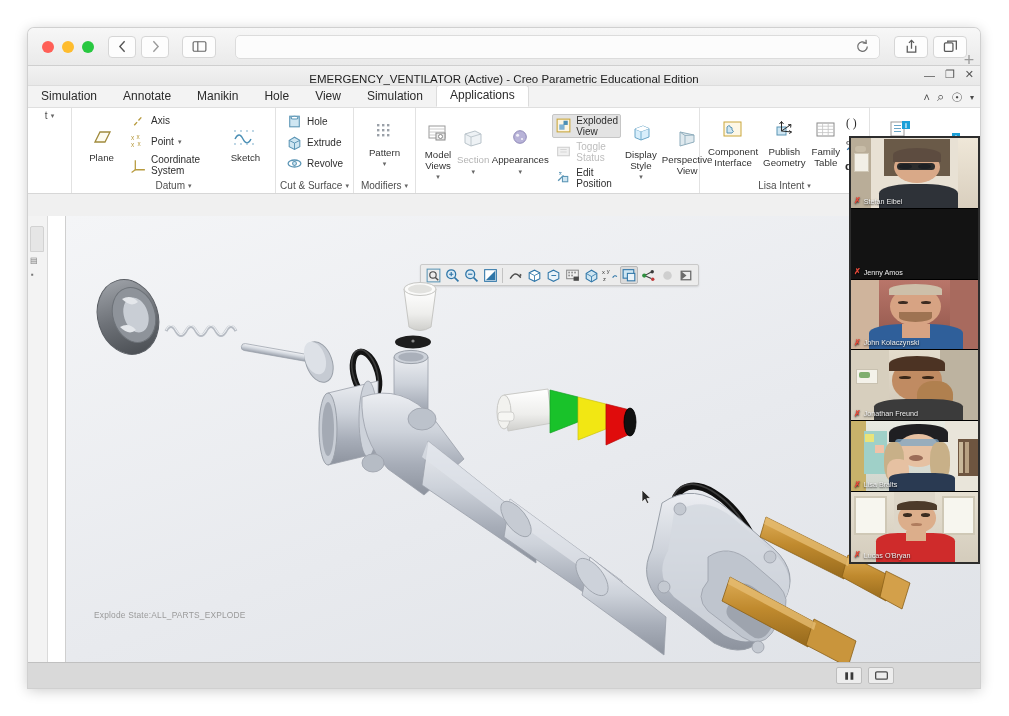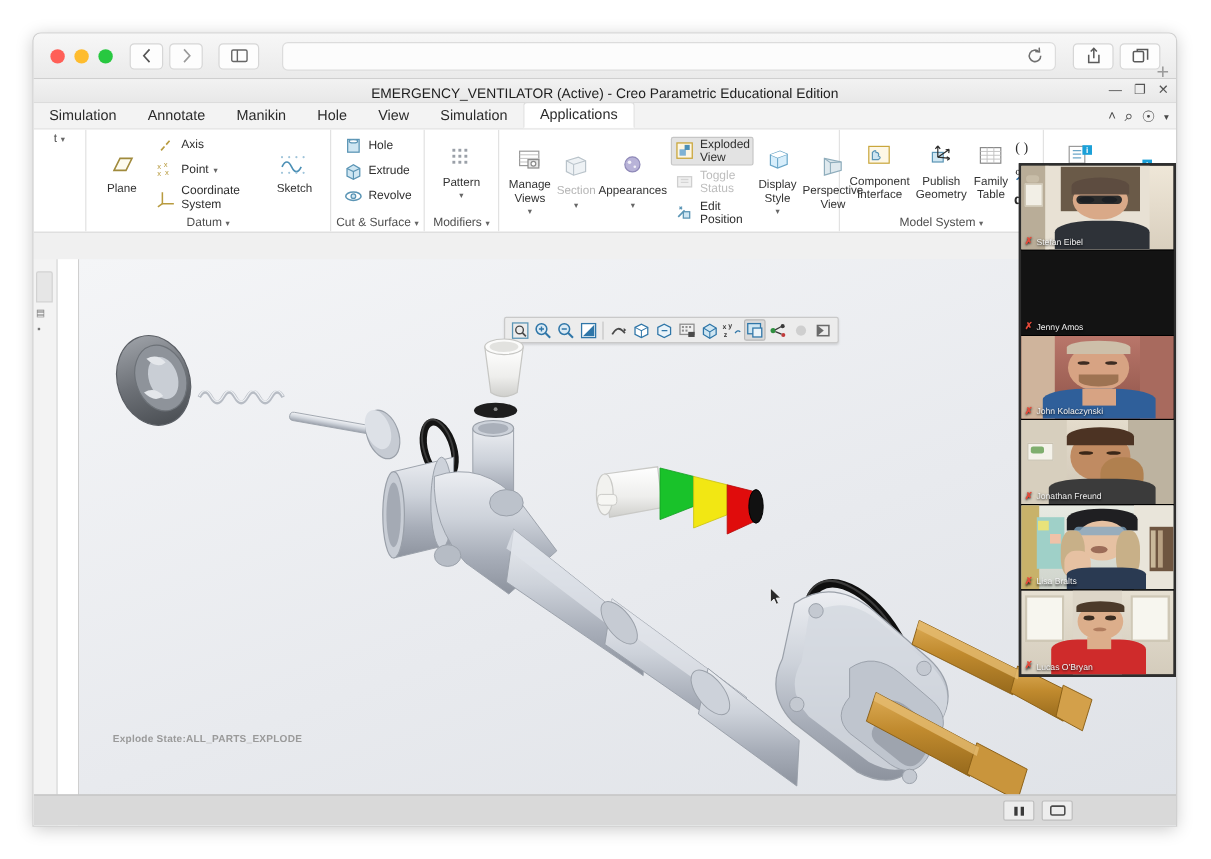--- a/index.html
+++ b/index.html
@@ -151,21 +151,20 @@
   #left-rail .mini2{position:absolute;left:2px;top:40px;font-size:8px;color:#777;}
   #left-rail .mini3{position:absolute;left:3px;top:54px;font-size:8px;color:#777;}
   #tree-panel{
     width:18px;height:100%;
     background:#fff;border-right:1px solid #cfcfcf;
   }
   #viewport{
     flex:1;height:100%;position:relative;
     background:linear-gradient(160deg,#f4f5f7 0%,#e8eaee 55%,#dfe2e7 100%);
     overflow:hidden;
-    font-weight:bold;
   }
   #gtoolbar{
     position:absolute;left:354px;top:48px;
     height:22px;
     background:#ececec;border:1px solid #c9c9c9;border-radius:2px;
     display:flex;align-items:center;padding:0 3px;gap:1px;
     box-shadow:0 1px 2px rgba(0,0,0,.12);
   }
   .gbtn{width:18px;height:18px;display:flex;align-items:center;justify-content:center;border-radius:2px;}
   .gbtn.on{background:#dadada;border:1px solid #b8b8b8;}
@@ -432,21 +431,21 @@
             <svg class="ico lg" viewBox="0 0 28 26">
               <rect x="5" y="4" width="16" height="12" fill="#fff" stroke="#9a9a9a" stroke-width="1"></rect>
               <g stroke="#bfbfbf" stroke-width=".8">
                 <line x1="5" y1="7" x2="21" y2="7"></line>
                   <line x1="5" y1="10" x2="21" y2="10"></line>
                   <line x1="5" y1="13" x2="21" y2="13"></line>
               </g>
               <rect x="12" y="11" width="9" height="7" fill="#e8e8e8" stroke="#8b8b8b" stroke-width="1"></rect>
               <circle cx="16.5" cy="14.5" r="2" fill="#fff" stroke="#8b8b8b" stroke-width="1"></circle>
             </svg>
-            <span style="white-space:pre-line">Manage
+            <span style="white-space:pre-line">Model
 Views</span>
             <span class="caret">▾</span>
           </div>
 
           <div class="bigbtn dim">
             <svg class="ico lg" viewBox="0 0 28 26">
               <path d="M6 7 L16 4 L22 7 L22 16 L12 19 L6 16 Z" fill="#eef2f5" stroke="#b9c3ca" stroke-width="1"></path>
               <path d="M6 7 L12 10 L22 7 M12 10 L12 19" fill="none" stroke="#b9c3ca" stroke-width=".9"></path>
             </svg>
             <span>Section</span>
@@ -553,21 +552,21 @@
             <svg class="ico" viewBox="0 0 16 16">
               <text x="1" y="12" font-size="11" fill="#2b2b2b" font-family="serif">%</text>
               <path d="M2 13 L13 4" stroke="#2b6fa8" stroke-width="1.2"></path>
             </svg>
             <svg class="ico" viewBox="0 0 16 16">
               <text x="0" y="12" font-size="11" fill="#2b2b2b" font-weight="bold">d=</text>
             </svg>
           </div>
         </div>
         <div class="rgroup-title">
-          <span>Model System</span>
+          <span>Lisa Intent</span>
             <span class="caret">▾</span>
         </div>
       </div>
 
       <div class="rgroup" style="min-width:110px;border-right:none">
         <div class="rgroup-body">
           <div class="bigbtn">
             <svg class="ico lg" viewBox="0 0 28 26">
               <rect x="5" y="3" width="13" height="14" fill="#fff" stroke="#9a9a9a" stroke-width="1"></rect>
               <g stroke="#6aa6c8" stroke-width="1">

